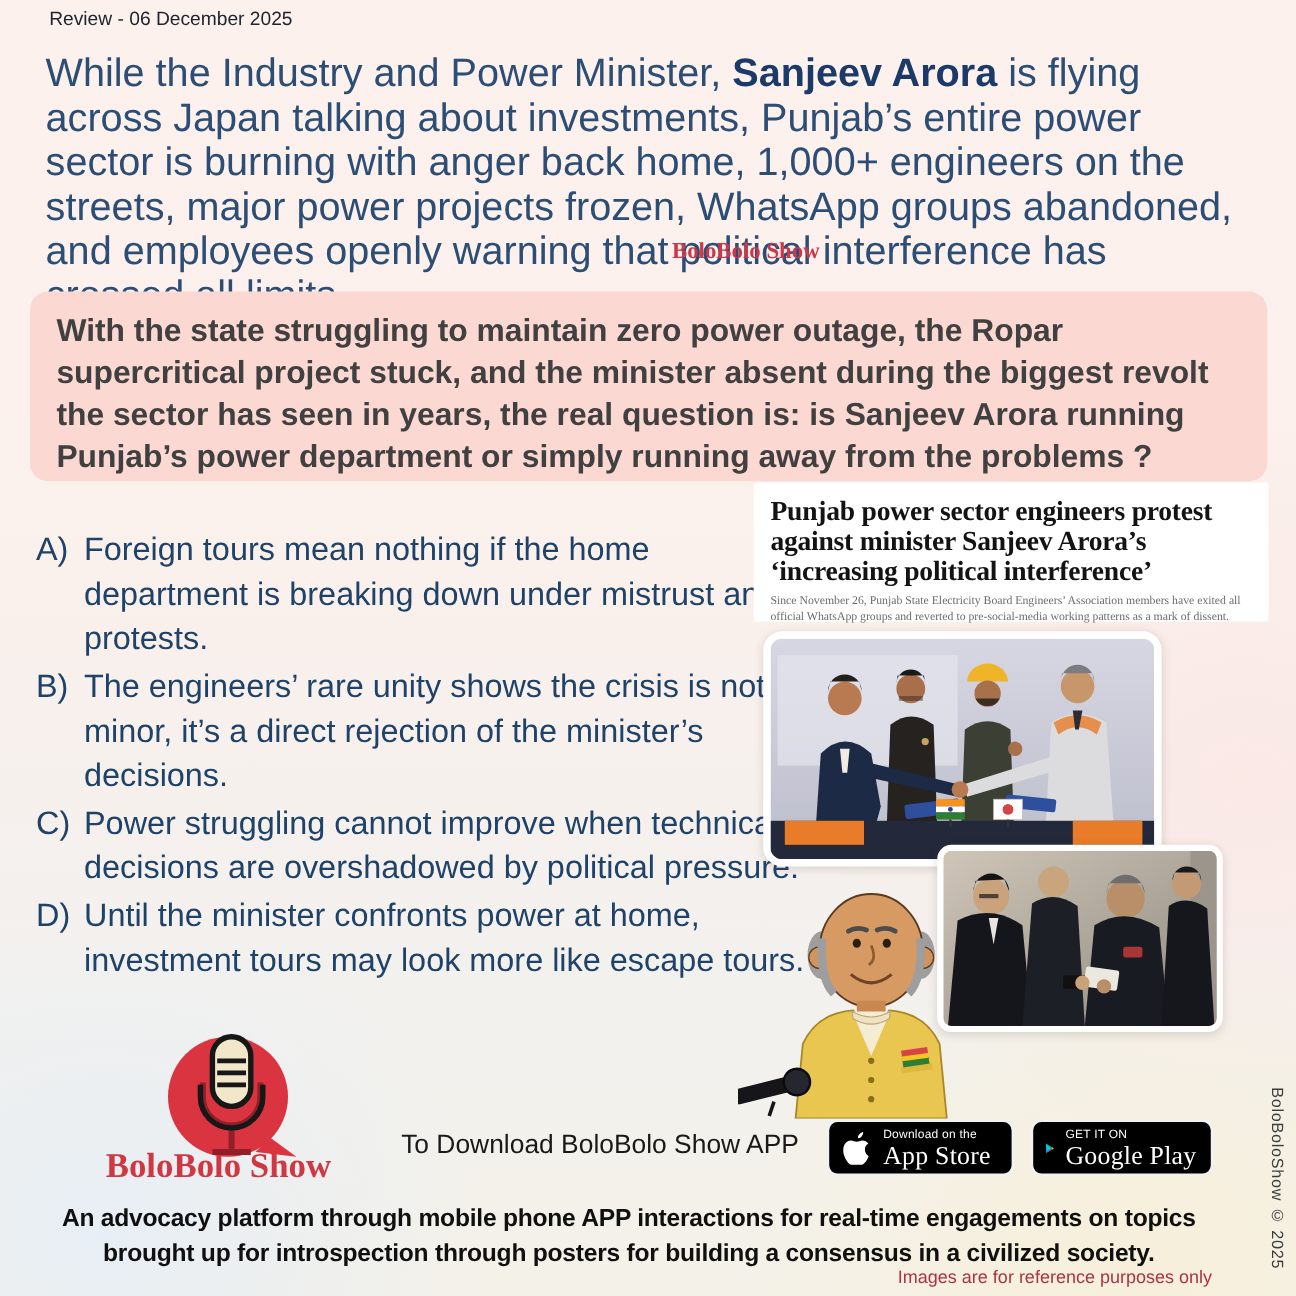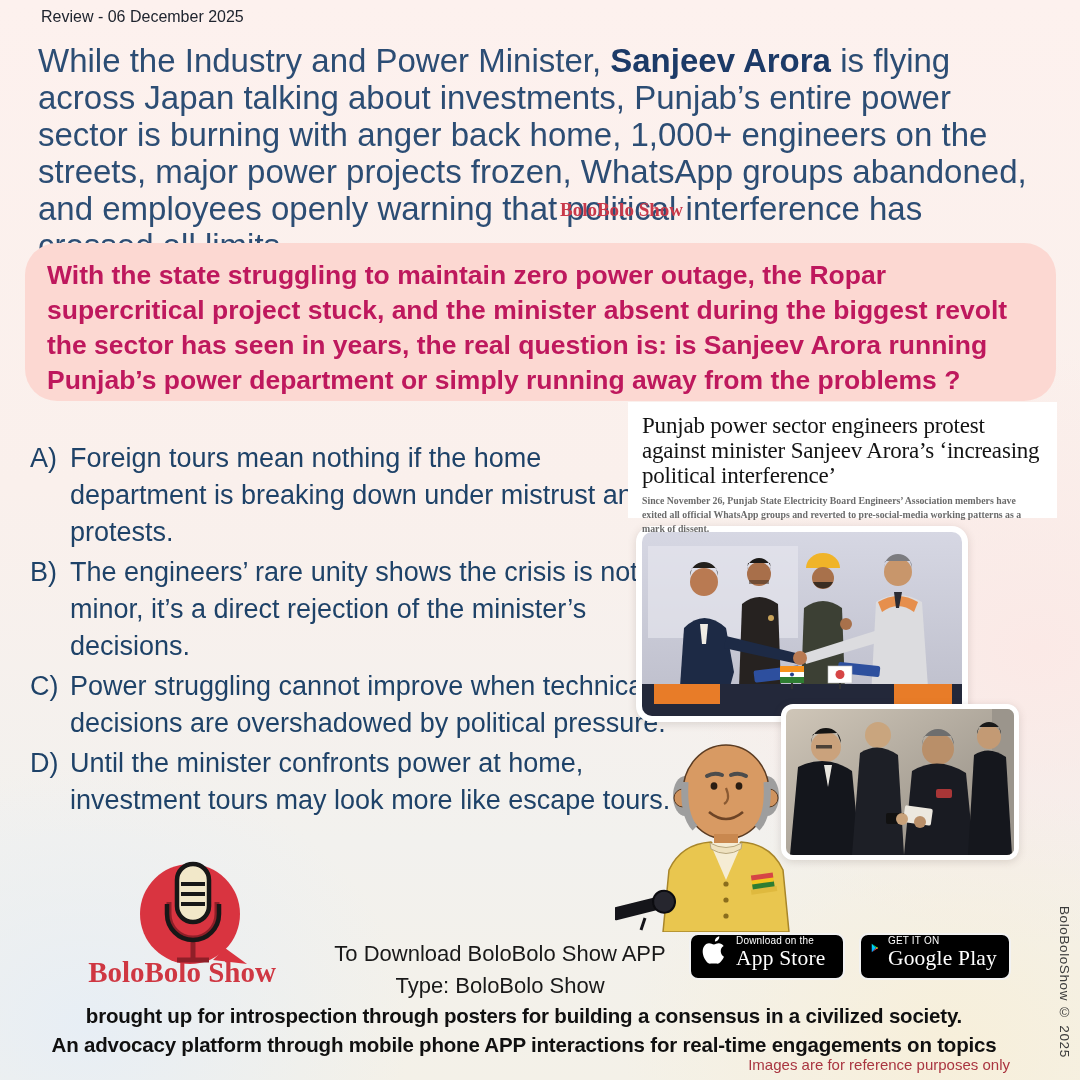--- a/index.html
+++ b/index.html
@@ -11,40 +11,40 @@
       radial-gradient(50% 40% at 8% 95%, #e7eef5 0%, rgba(231,238,245,0) 60%),
       radial-gradient(60% 50% at 96% 60%, #fbe9e6 0%, rgba(251,233,230,0) 55%),
       linear-gradient(180deg,#fdf1ee 0%,#faf0ec 45%,#f2f1ee 78%,#f4f1e8 100%);
   }
   .review{position:absolute;left:25px;top:8px;font-size:16px;color:#20252f;margin-left:16px;}
   .intro{position:absolute;left:38px;top:42px;width:1008px;font-size:33px;line-height:37px;color:#2c4d74;}
   .intro b{color:#1c3a67;font-weight:700;}
   .watermark{position:absolute;left:560px;top:199px;font-family:"Liberation Serif",serif;font-weight:700;font-size:19px;color:#c9394a;}
   .highlight{
     position:absolute;left:25px;top:243px;width:987px;height:128px;
-    background:#fcd8d2;border-radius:32px;padding:15px 22px;
-    font-size:26.5px;font-weight:700;line-height:35px;color:#be185d;
+    background:#fcd8d2;border-radius:15px;padding:15px 22px;
+    font-size:26.5px;font-weight:700;line-height:35px;color:#404040;
   }
   .news-card{position:absolute;left:628px;top:402px;width:401px;height:97px;background:#ffffff;padding:11px 14px 8px;z-index:2;}
-  .news-head{font-family:"Liberation Serif",serif;font-weight:400;font-size:23px;line-height:25px;color:#131313;letter-spacing:-0.2px;}
-  .news-sub{font-family:"Liberation Serif",serif;font-size:9.8px;line-height:14px;color:#6b6b6b;margin-top:6px;font-weight:bold;}
+  .news-head{font-family:"Liberation Serif",serif;font-weight:700;font-size:23px;line-height:25px;color:#131313;letter-spacing:-0.2px;}
+  .news-sub{font-family:"Liberation Serif",serif;font-size:9.8px;line-height:14px;color:#6b6b6b;margin-top:6px;}
   .options{position:absolute;left:30px;top:440px;width:644px;color:#1e4268;font-size:27px;line-height:37px;}
   .opt{display:flex;margin-bottom:3px;}
   .opt .lb{flex:0 0 40px;}
   .opt .tx{flex:1;}
   .photo{position:absolute;background:#fff;border:6px solid #fff;border-radius:16px;box-shadow:0 2px 8px rgba(90,70,60,.18);overflow:hidden;}
   #photo1{left:636px;top:526px;width:320px;height:184px;z-index:1;}
   #photo2{left:781px;top:704px;width:228px;height:146px;border-width:5px;border-radius:12px;z-index:3;}
   #cartoon{position:absolute;left:615px;top:712px;width:222px;height:220px;z-index:4;}
   .logo-bubble{position:absolute;left:133px;top:860px;z-index:2;}
   .logo-text{position:absolute;left:82px;top:956px;width:200px;text-align:center;
     font-family:"Liberation Serif",serif;font-weight:700;font-size:29px;color:#cf3742;}
   .download{position:absolute;left:330px;top:938px;width:340px;text-align:center;font-size:22px;line-height:32px;color:#191919;}
   .badge{position:absolute;height:47px;background:#000;border:2px solid #f2f2f2;border-radius:9px;
-    display:flex;padding:0 12px 0 10px;gap:9px;color:#fff;cursor:pointer;box-sizing:border-box;}
+    display:flex;align-items:center;padding:0 12px 0 10px;gap:9px;color:#fff;cursor:pointer;box-sizing:border-box;}
   #badge-apple{left:689px;top:933px;width:156px;}
   #badge-gplay{left:859px;top:933px;width:152px;}
   .badge .small{font-size:10px;line-height:12px;letter-spacing:.2px;}
   .badge .big{font-size:21.5px;line-height:22px;font-weight:500;letter-spacing:.2px;white-space:nowrap;font-family:Liberation Serif, serif;}
   .tagline{position:absolute;left:0;top:1001px;width:1048px;text-align:center;
     font-size:20.5px;font-weight:600;line-height:29px;color:#101010;letter-spacing:-0.2px;}
   .disclaimer{position:absolute;right:70px;top:1056px;font-size:15px;color:#a93540;}
   .vcopy{position:absolute;right:8px;top:906px;writing-mode:vertical-rl;font-size:13.5px;color:#3c3c3c;letter-spacing:.6px;}
 </style>
 </head>
@@ -242,21 +242,20 @@
       <line x1="48" y1="24" x2="72" y2="24" stroke="#171717" stroke-width="4"></line>
       <line x1="48" y1="34" x2="72" y2="34" stroke="#171717" stroke-width="4"></line>
       <line x1="48" y1="44" x2="72" y2="44" stroke="#171717" stroke-width="4"></line>
       <path d="M34 44 v10 a26 26 0 0 0 52 0 v-10" fill="none" stroke="#171717" stroke-width="4.5"></path>
     </svg>
   </div>
   <div class="logo-text">BoloBolo Show</div>
 
   <div class="download">
     <div>To Download BoloBolo Show APP</div>
-    <div>Type: BoloBolo Show</div>
   </div>
 
   <div class="badge" id="badge-apple">
     <svg width="26" height="30" viewBox="0 0 24 28">
       <path d="M16.9 1.2c.2 1.2-.3 2.4-1 3.3-.7.9-1.9 1.6-3 1.5-.2-1.1.4-2.3 1.1-3.1.7-.8 2-1.5 2.9-1.7zM21.3 20.2c-.6 1.3-.9 1.9-1.6 3-1 1.6-2.5 3.6-4.3 3.6-1.6 0-2-.1-3.6-.1s-2.1.1-3.7.1c-1.8 0-3.1-1.8-4.1-3.4C1.1 18.9.8 13.7 2.5 10.9c1.2-2 3.1-3.1 4.9-3.1 1.8 0 3 1 4.5 1s2.5-1 4.6-1c1.6 0 3.3.9 4.5 2.4-3.9 2.2-3.3 7.8.3 10z" fill="#ffffff"></path>
     </svg>
     <div>
       <div class="small">Download on the</div>
       <div class="big">App Store</div>
     </div>
@@ -275,21 +274,21 @@
       <polygon points="14.6,9.3 19,12 14.6,14.7" fill="#ffce00"></polygon>
       <path d="M2 1 L13 12 L2 23 Z" fill="url(#gpL)"></path>
     </svg>
     <div>
       <div class="small">GET IT ON</div>
       <div class="big">Google Play</div>
     </div>
   </div>
 
   <div class="tagline">
+    <div>An advocacy platform through mobile phone APP interactions for real-time engagements on topics</div>
     <div>brought up for introspection through posters for building a consensus in a civilized society.</div>
-    <div>An advocacy platform through mobile phone APP interactions for real-time engagements on topics</div>
   </div>
 
   <div class="disclaimer">Images are for reference purposes only</div>
 
   <div class="vcopy">BoloBoloShow © 2025</div>
 
 </div>
 
 </body></html>

